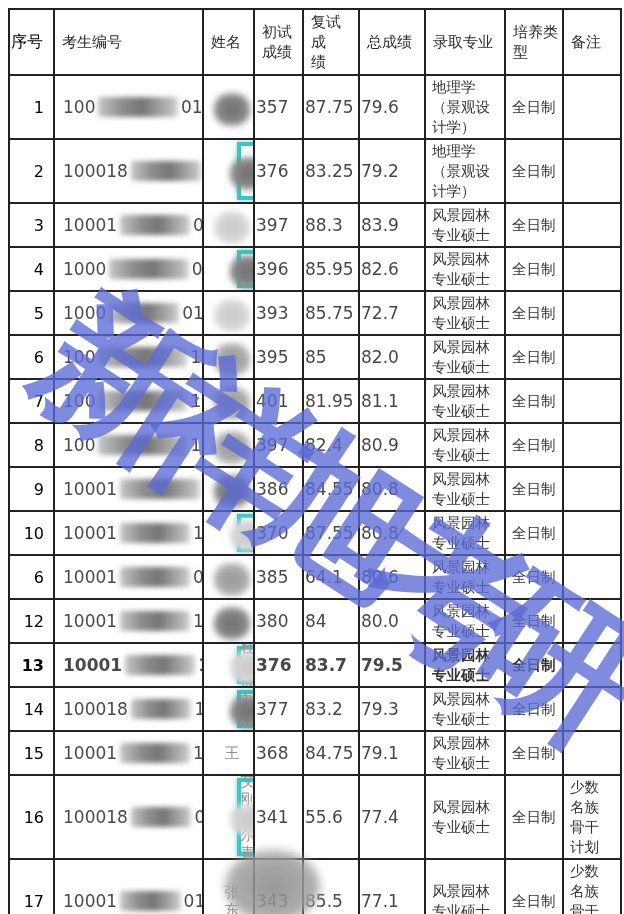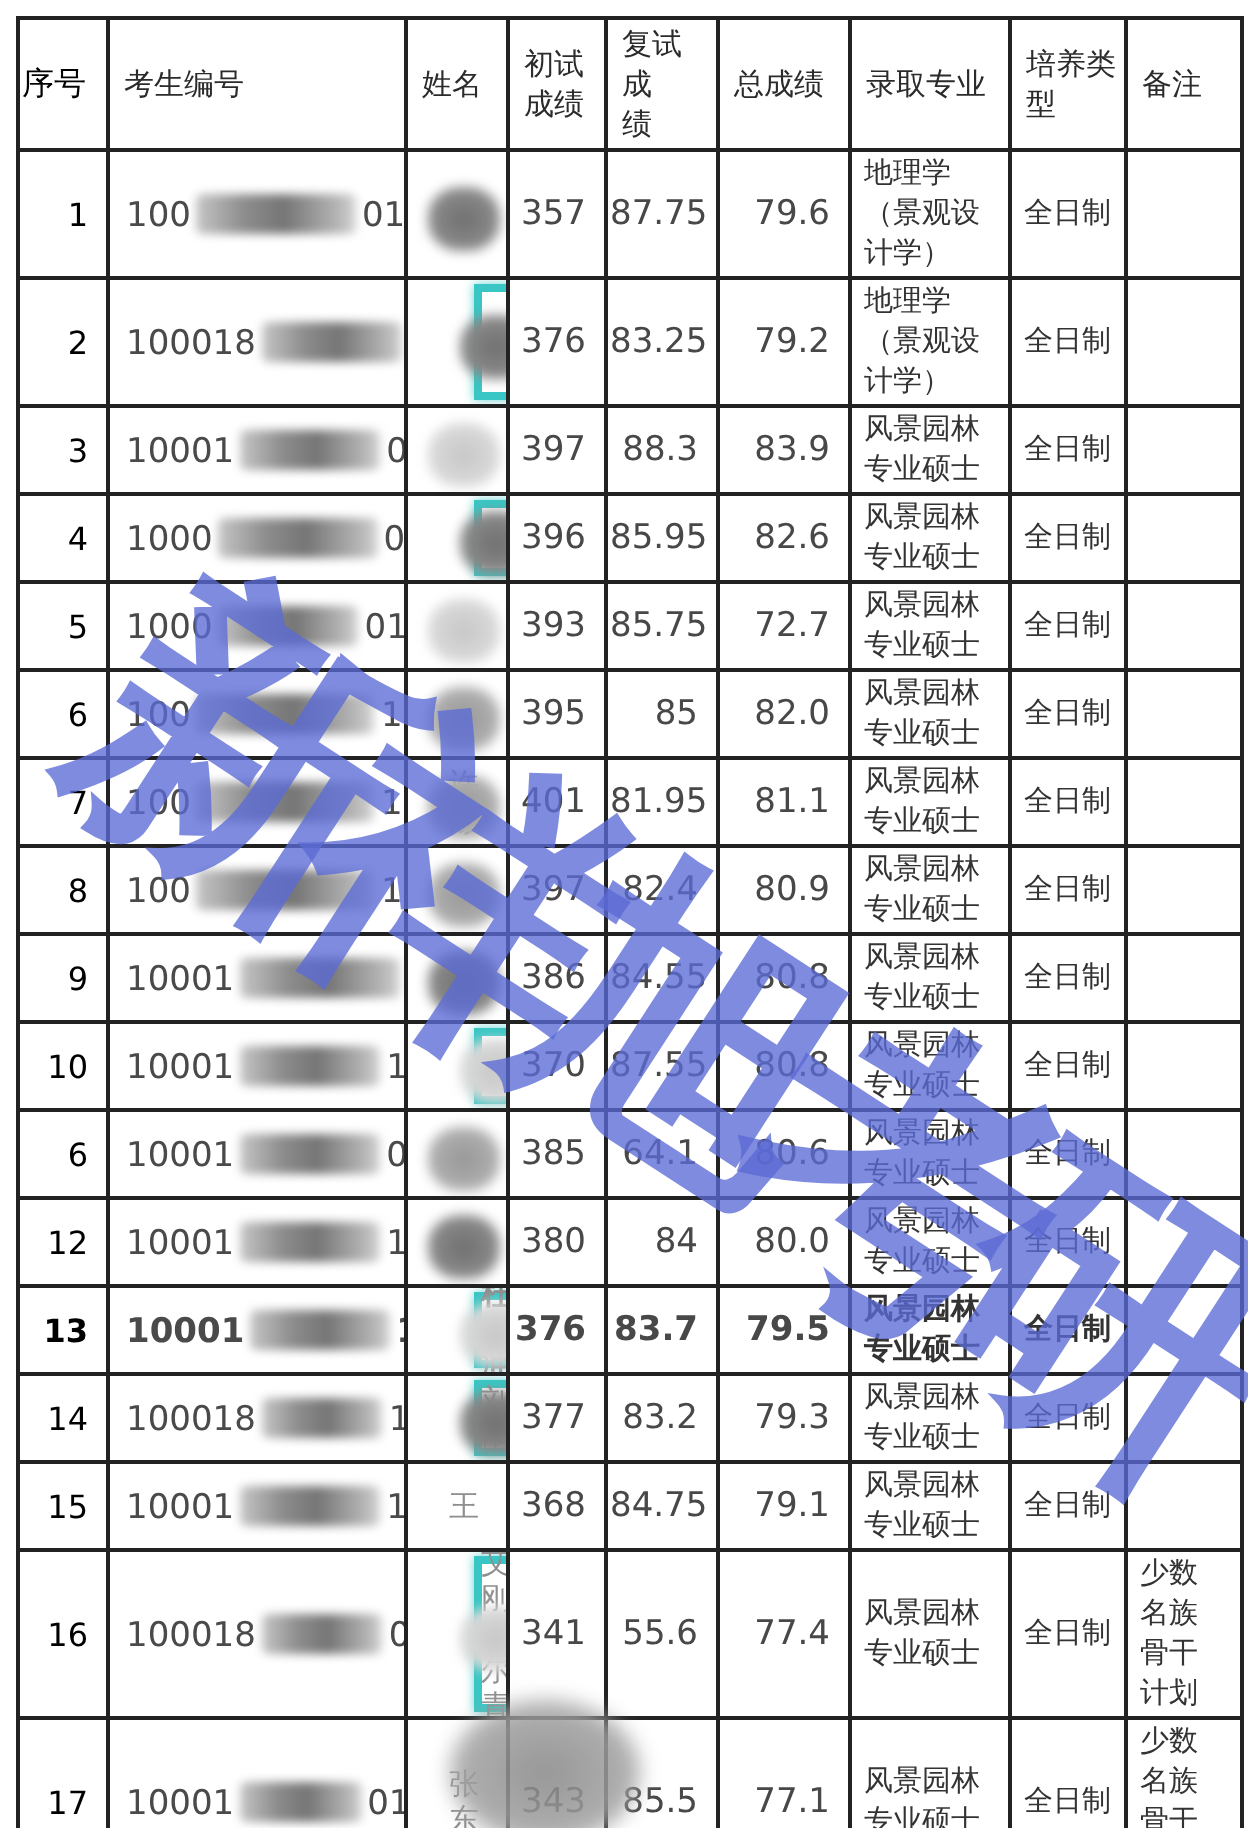--- a/index.html
+++ b/index.html
@@ -11,21 +11,21 @@
         table-layout:fixed;background:#fff;}
   th,td{border:2px solid #222;overflow:hidden;}
 
   th{font-weight:500;font-size:15px;color:#2b2b2b;text-align:left;
      padding:2px 3px 2px 7px;vertical-align:middle;white-space:pre-line;line-height:20px;}
   th.c-no{text-align:center;padding-left:0;}
 
   td{vertical-align:middle;color:#3d3d3d;}
   .c-no{text-align:right;padding-right:9px;font-size:16px;color:#000000;}
   .c-num{font-size:17px;padding-left:8px;white-space:nowrap;color:#4a4a4a;}
-  .c-score{text-align:right;padding-right:9px;font-size:17px;color:#484848;}
+  .c-score{text-align:left;padding-right:9px;font-size:17px;color:#484848;}
   .c-major,.c-type,.c-note{font-size:14.5px;padding:1px 2px 1px 6px;line-height:20px;
      white-space:pre-line;text-align:left;color:#333;}
 
   .num-blur{display:inline-block;height:20px;border-radius:3px;margin:0 3px;
      background:linear-gradient(90deg,#c6c6c6,#8d8d8d 30%,#757575 55%,#b8b8b8 90%,#d6d6d6);
      filter:blur(2.5px);vertical-align:-4px;}
 
   .name-cell{position:relative;padding:0;}
   .name-inner{position:absolute;left:1px;right:-6px;top:2px;bottom:2px;
      display:flex;align-items:center;justify-content:center;}

